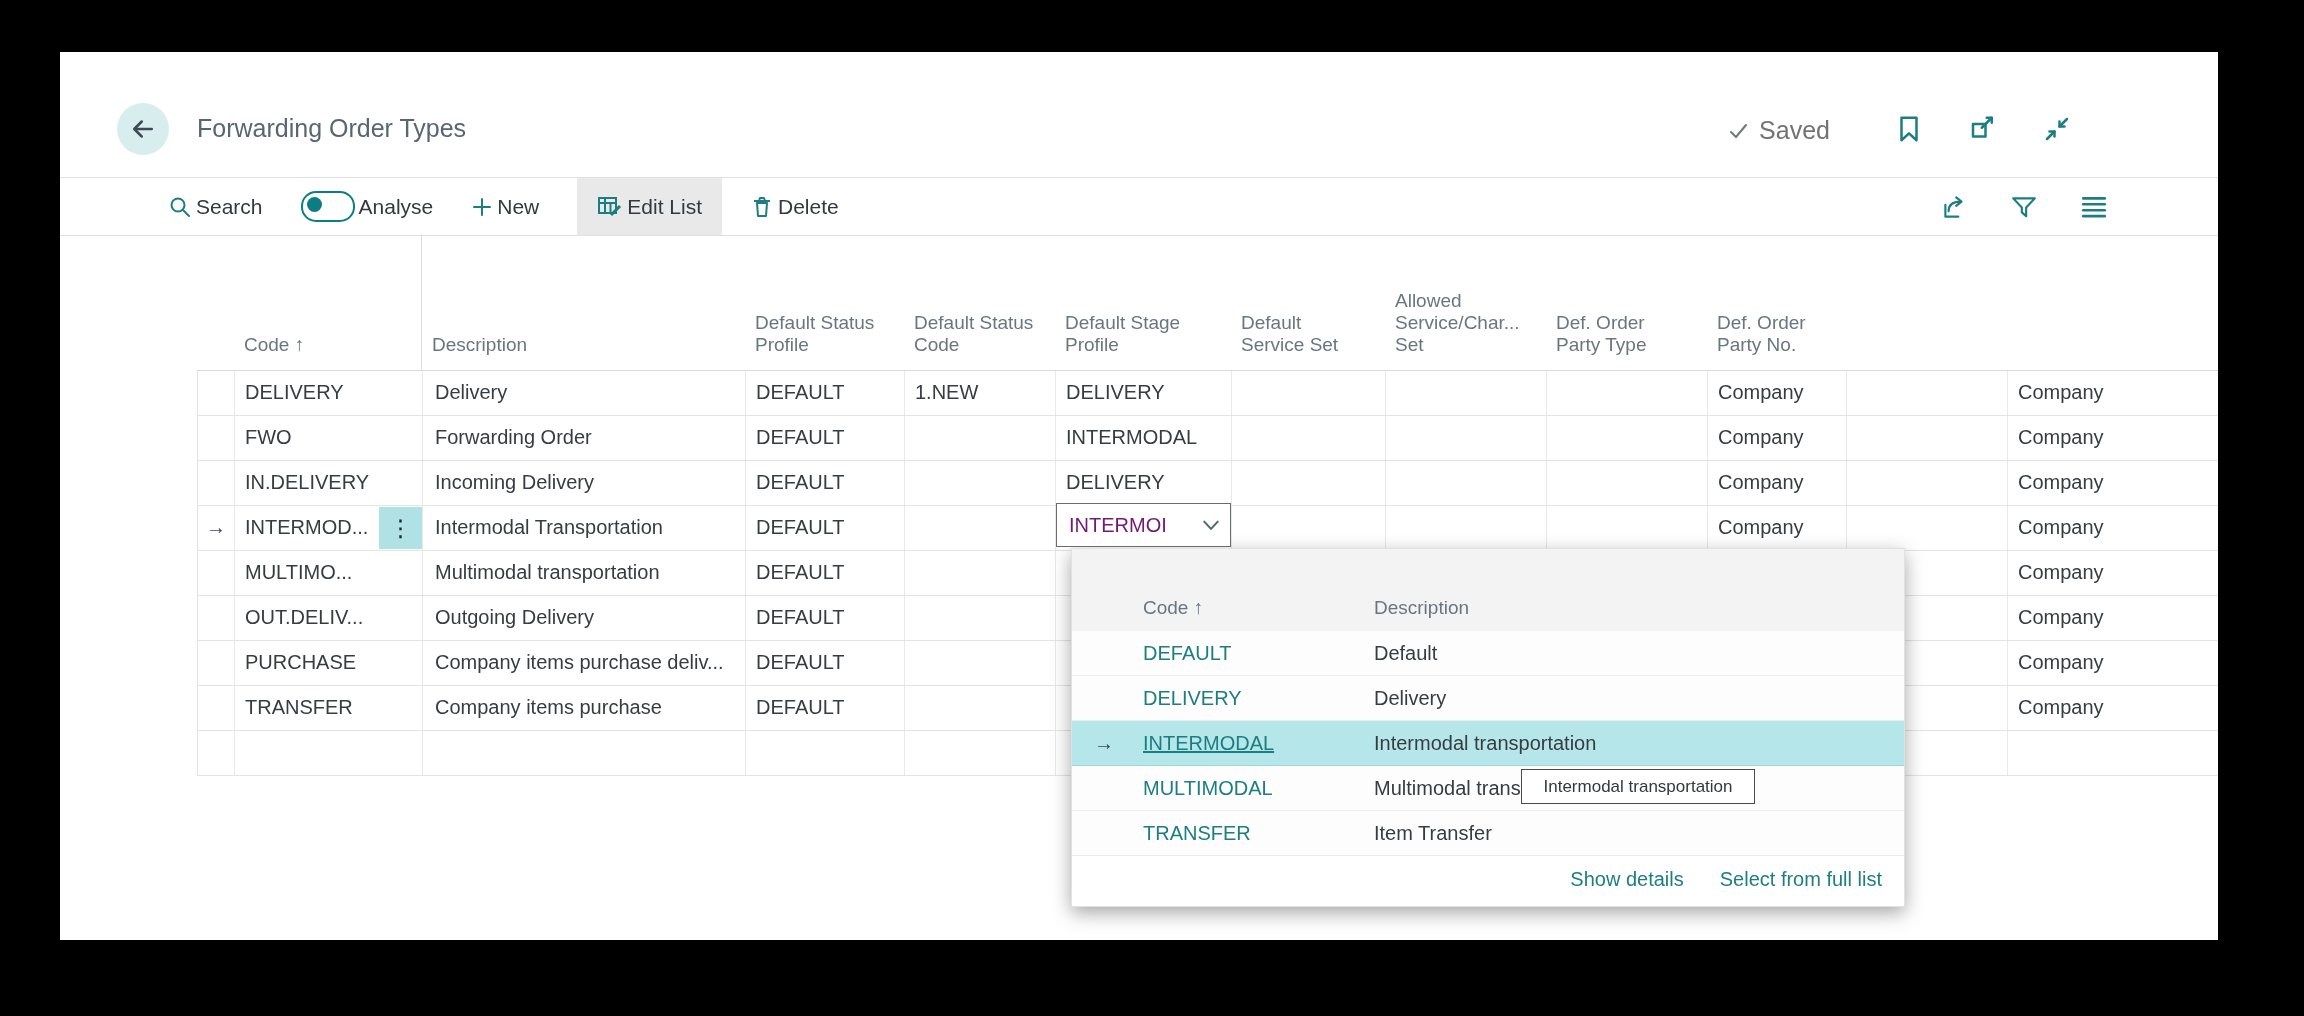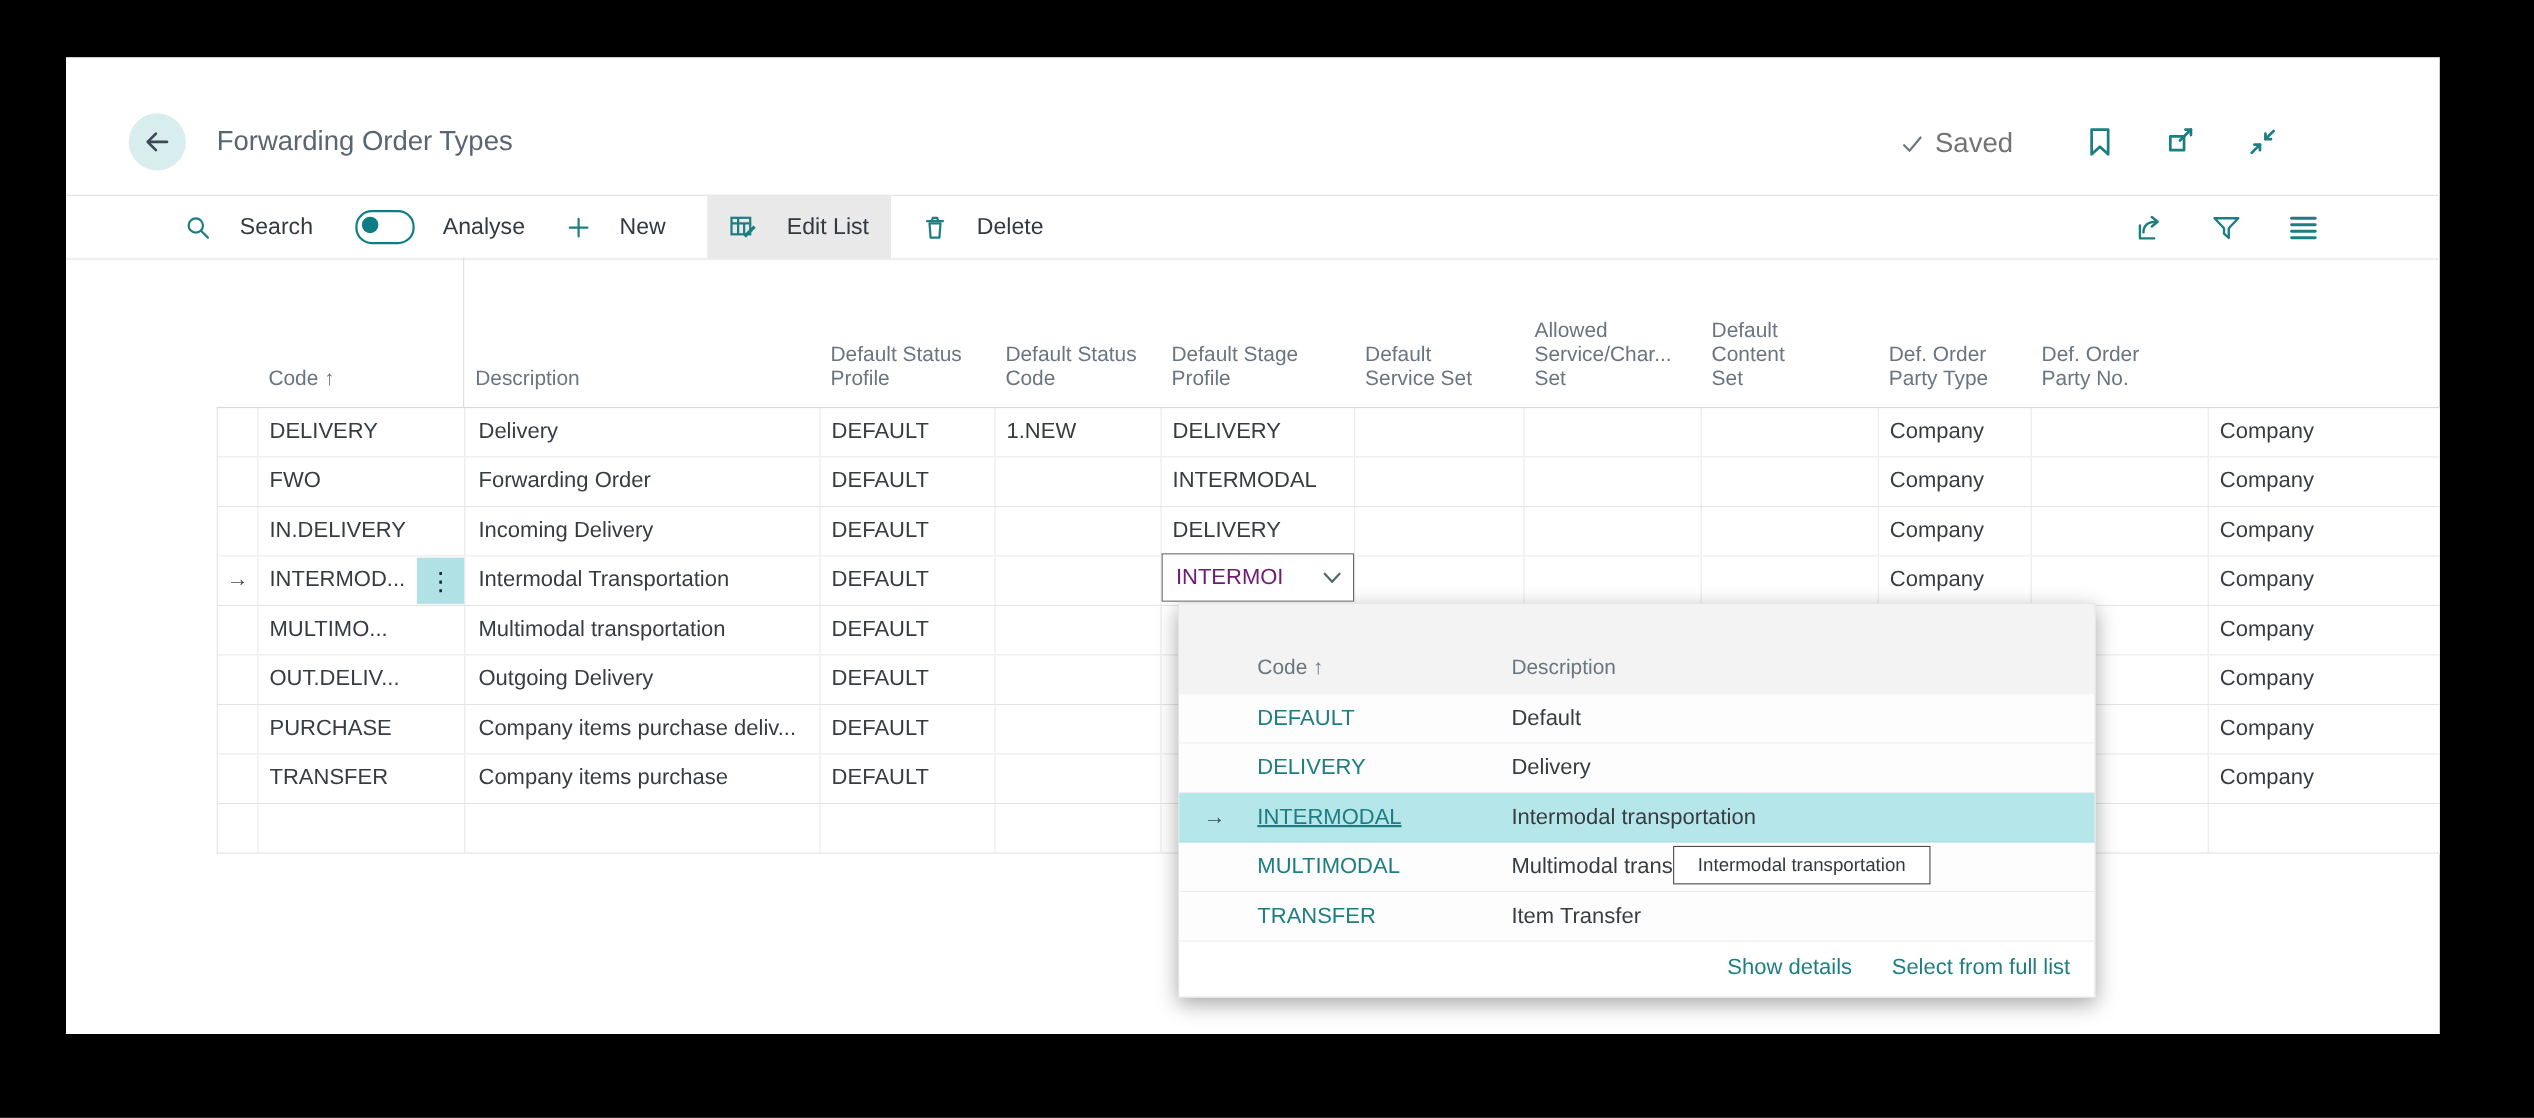--- a/index.html
+++ b/index.html
@@ -12,21 +12,21 @@
   .backbtn{position:absolute;left:57px;top:51px;width:52px;height:52px;border-radius:50%;
            background:#d7edee;display:flex;align-items:center;justify-content:center;cursor:pointer;}
   .page-title{position:absolute;left:137px;top:62px;font-size:25px;color:#5a6572;}
   .saved{position:absolute;right:388px;top:64px;font-size:25px;color:#737373;display:flex;align-items:center;gap:8px;}
   .tb-icon{position:absolute;top:60px;width:34px;height:34px;display:flex;align-items:center;justify-content:center;}
   .tb-icon.i1{right:292px}.tb-icon.i2{right:218px}.tb-icon.i3{right:144px}
 
   
   .toolbar{position:absolute;left:0;top:125px;width:100%;height:57px;border-top:1px solid #e0e0e0;border-bottom:1px solid #e0e0e0;}
   .tool-row{position:absolute;left:108px;top:0;height:57px;display:flex;align-items:center;font-size:21px;color:#333940;}
-  .tool-item{display:flex;align-items:center;gap:26px;margin-right:38px;cursor:pointer;white-space:nowrap;}
+  .tool-item{display:flex;align-items:center;gap:4px;margin-right:38px;cursor:pointer;white-space:nowrap;}
   .tool-item.active{background:#e9e9e9;height:57px;padding:0 20px;margin-right:28px;}
   .toggle{width:50px;height:27px;border:2px solid #0d7d85;border-radius:15px;position:relative;background:#fff;}
   .toggle .knob{position:absolute;left:4px;top:4px;width:15px;height:15px;border-radius:50%;background:#0d7d85;}
   .tool-icons-right{position:absolute;right:110px;top:0;height:57px;display:flex;align-items:center;gap:42px;}
 
   
   .cols{display:grid;grid-template-columns:37px 188px 323px 159px 151px 176px 154px 161px 161px 139px 161px 211px;}
   .thead{position:absolute;left:137px;top:182px;width:2021px;height:136px;font-size:19px;color:#6b7580;}
   .thead .hc{display:flex;align-items:flex-end;padding:0 6px 14px 10px;line-height:22px;}
   .thead .hc.freeze{border-right:1px solid #dcdcdc;}
@@ -201,23 +201,20 @@
     <div class="hc">
         <span class="w1">Default Stage Profile</span>
       </div>
     <div class="hc">
         <span class="w2">Default Service Set</span>
       </div>
     <div class="hc">
         <span class="w2">Allowed Service/Char... Set</span>
       </div>
     <div class="hc">
-        <span class="w3">Default Content Set</span>
-      </div>
-    <div class="hc">
         <span class="w4">Def. Order Party Type</span>
       </div>
     <div class="hc">
         <span class="w4">Def. Order Party No.</span>
       </div>
   </div>
 
   <div class="tbody">
 
     <div class="trow cols">

